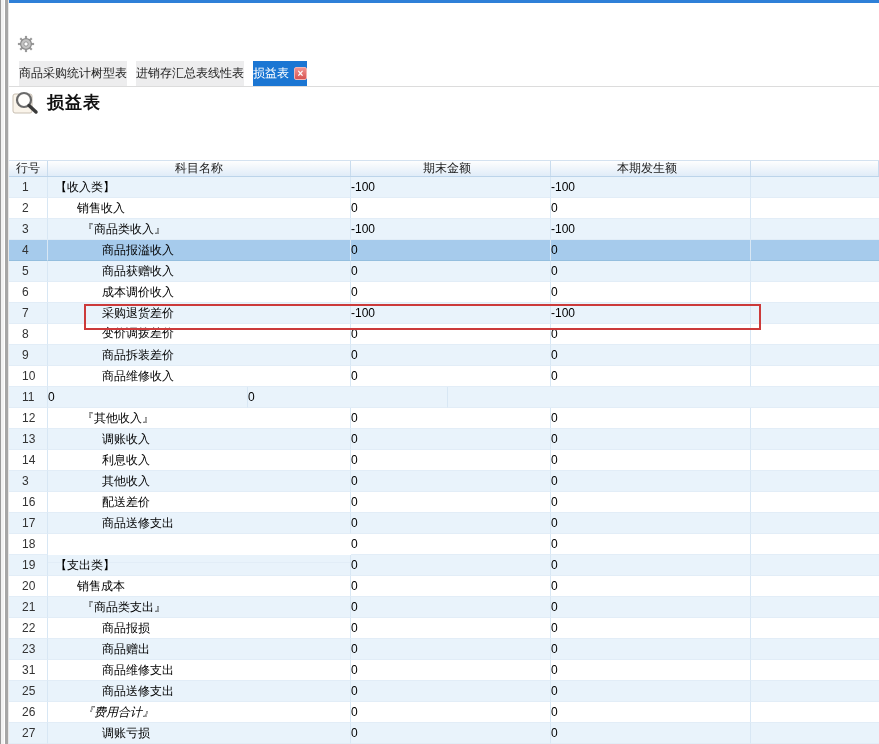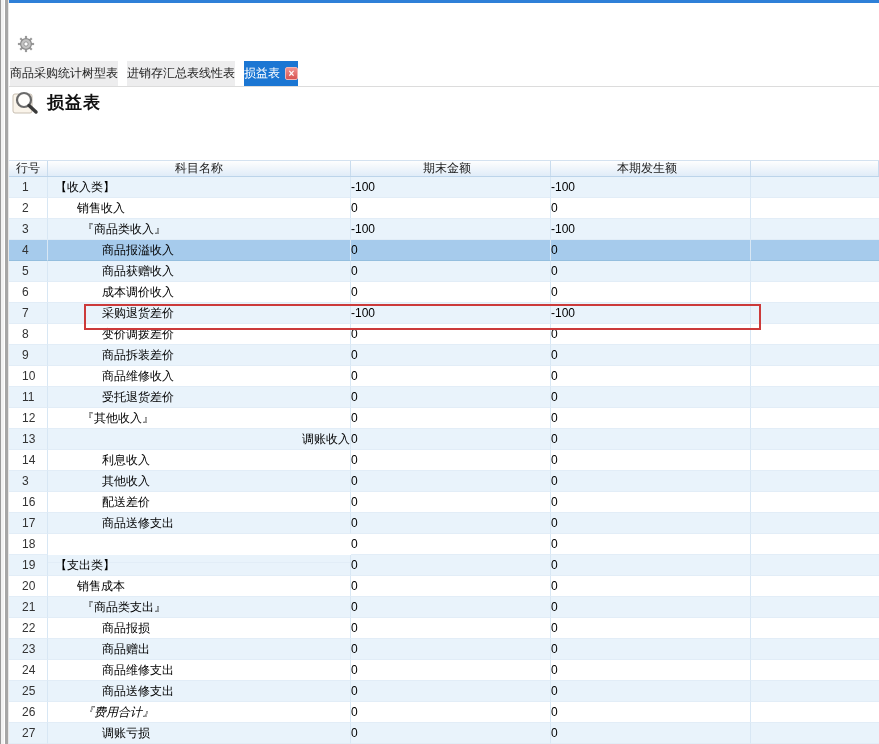--- a/index.html
+++ b/index.html
@@ -13,21 +13,21 @@
   .menu-bar { position:absolute; left:9px; right:0; top:3px; height:27px; background:#fff;
     display:flex; align-items:center; padding-left:14px; overflow:hidden; white-space:nowrap; }
   .menu-item { font-size:13px; font-weight:bold; color:#17375e; padding:0 8px; cursor:default; flex:0 0 auto; }
 
   .toolbar { position:absolute; left:9px; right:0; top:30px; height:28px; background:#fff;
     display:flex; align-items:center; padding-left:6px; overflow:hidden; white-space:nowrap; }
   .gear { width:18px; height:18px; margin:0 6px 0 2px; flex:0 0 auto; }
   .tool-item { font-size:12px; color:#8a8a8a; padding:0 8px; flex:0 0 auto; }
 
   .tab-bar { position:absolute; left:9px; right:0; top:58px; height:28px; background:#fff;
-    display:flex; align-items:flex-end; padding-left:1px; }
+    display:flex; align-items:flex-end; padding-left:10px; }
   .tab { height:25px; display:inline-flex; align-items:center; justify-content:center;
     background:#ededee; color:#222; font-size:12px; margin-right:9px; overflow:hidden; }
   .tab.active { background:#1b76d3; color:#fff; }
   .tab .close { display:none; width:13px; height:13px; margin-left:5px; border-radius:2px;
     background:linear-gradient(#f09290,#d85452); border:1px solid #f2b5b4; color:#fff;
     font-size:10px; font-weight:bold; line-height:11px; align-items:center; justify-content:center; }
   .tab.active .close { display:inline-flex; }
 
   .tab-sep { position:absolute; left:9px; right:0; top:86px; height:1px; background:#dcdcdc; }
 
@@ -180,56 +180,55 @@
     </div>
     <div class="t-row">
       <div class="cell c-no">7</div>
       <div class="cell c-name" style="padding-left: 54px;">采购退货差价</div>
       <div class="cell c-val">-100</div>
       <div class="cell c-val">-100</div>
       <div class="cell c-pad"></div>
     </div>
     <div class="t-row">
       <div class="cell c-no">8</div>
-      <div class="cell c-name" style="padding-left: 54px;">变价调拨差价</div>
+      <div class="cell c-name" style="padding-left: 54px; font-family: Liberation Mono, monospace;">变价调拨差价</div>
       <div class="cell c-val">0</div>
       <div class="cell c-val">0</div>
       <div class="cell c-pad"></div>
     </div>
     <div class="t-row">
       <div class="cell c-no">9</div>
       <div class="cell c-name" style="padding-left: 54px;">商品拆装差价</div>
       <div class="cell c-val">0</div>
       <div class="cell c-val">0</div>
       <div class="cell c-pad"></div>
     </div>
     <div class="t-row">
       <div class="cell c-no">10</div>
       <div class="cell c-name" style="padding-left: 54px;">商品维修收入</div>
       <div class="cell c-val">0</div>
       <div class="cell c-val">0</div>
       <div class="cell c-pad"></div>
     </div>
     <div class="t-row">
       <div class="cell c-no">11</div>
-      <div class="cell c-name" style="padding-left: 54px;">受托退货差价</div>
       <div class="cell c-val">0</div>
       <div class="cell c-val">0</div>
       <div class="cell c-pad"></div>
     </div>
     <div class="t-row">
       <div class="cell c-no">12</div>
       <div class="cell c-name" style="padding-left: 34px;">『其他收入』</div>
       <div class="cell c-val">0</div>
       <div class="cell c-val">0</div>
       <div class="cell c-pad"></div>
     </div>
     <div class="t-row">
       <div class="cell c-no">13</div>
-      <div class="cell c-name" style="padding-left: 54px; text-align: right;">调账收入</div>
+      <div class="cell c-name" style="padding-left: 54px;">调账收入</div>
       <div class="cell c-val">0</div>
       <div class="cell c-val">0</div>
       <div class="cell c-pad"></div>
     </div>
     <div class="t-row">
       <div class="cell c-no">14</div>
       <div class="cell c-name" style="padding-left: 54px;">利息收入</div>
       <div class="cell c-val">0</div>
       <div class="cell c-val">0</div>
       <div class="cell c-pad"></div>
@@ -291,21 +290,21 @@
       <div class="cell c-pad"></div>
     </div>
     <div class="t-row">
       <div class="cell c-no">23</div>
       <div class="cell c-name" style="padding-left: 54px;">商品赠出</div>
       <div class="cell c-val">0</div>
       <div class="cell c-val">0</div>
       <div class="cell c-pad"></div>
     </div>
     <div class="t-row">
-      <div class="cell c-no">24</div>
+      <div class="cell c-no">31</div>
       <div class="cell c-name" style="padding-left: 54px;">商品维修支出</div>
       <div class="cell c-val">0</div>
       <div class="cell c-val">0</div>
       <div class="cell c-pad"></div>
     </div>
     <div class="t-row">
       <div class="cell c-no">25</div>
       <div class="cell c-name" style="padding-left: 54px;">商品送修支出</div>
       <div class="cell c-val">0</div>
       <div class="cell c-val">0</div>

